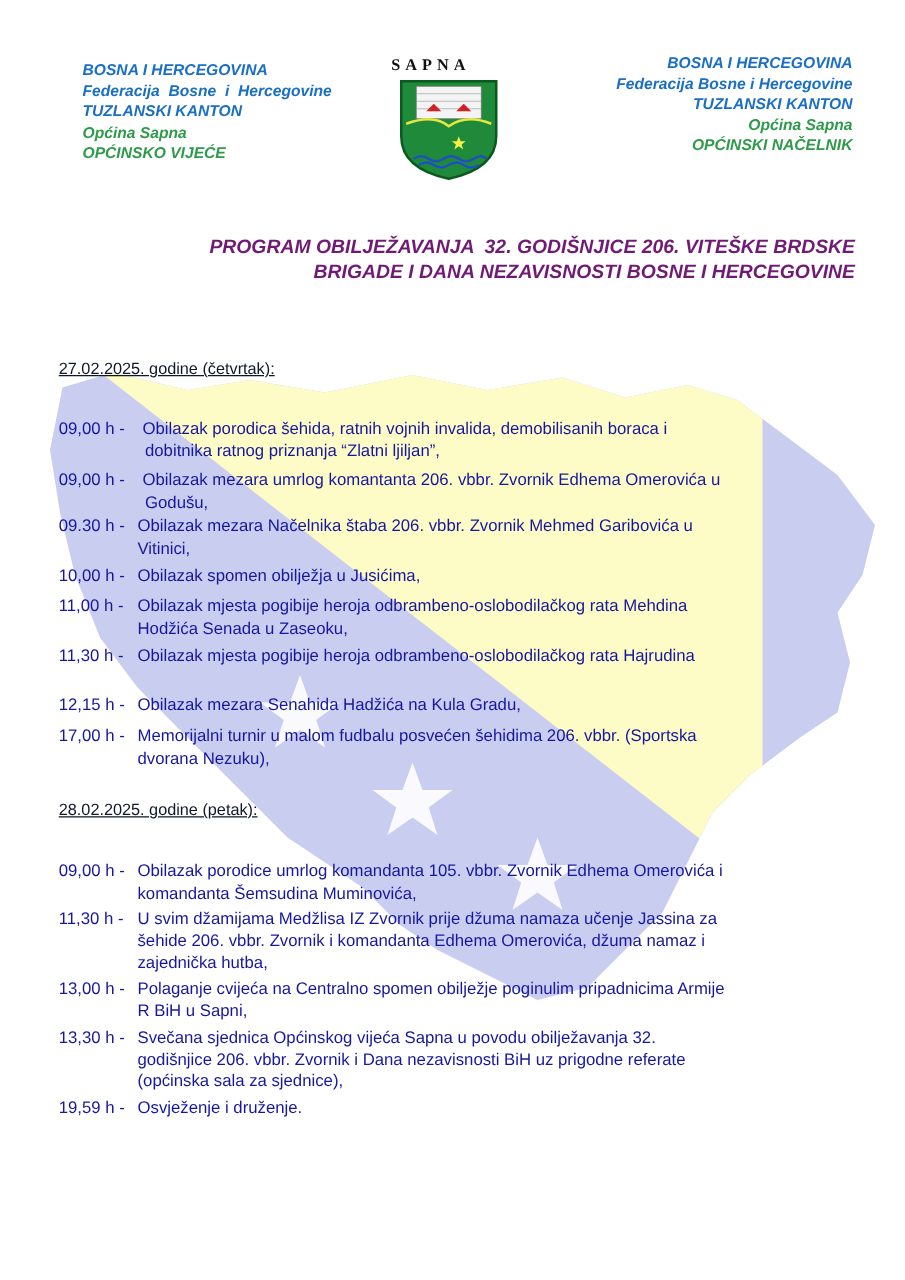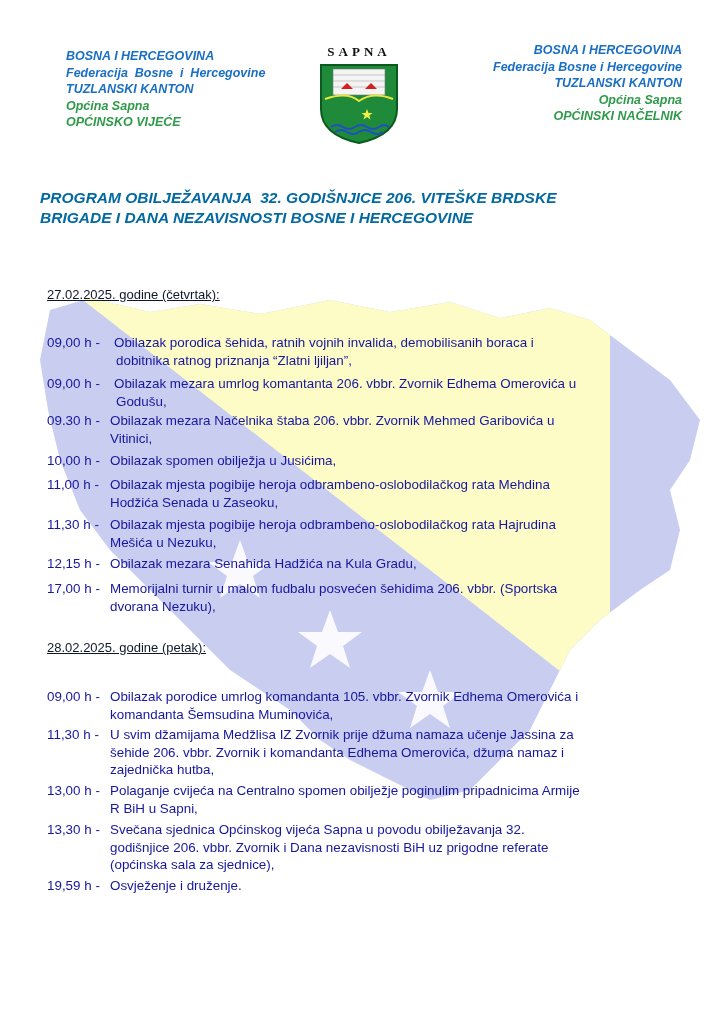--- a/index.html
+++ b/index.html
@@ -8,26 +8,26 @@
   .page { position: absolute; left: 0; top: 0; width: 724px; height: 1024px; background: #fff; }
 
   .hdr-left { position: absolute; left: 66px; top: 48px; font-style: italic; font-weight: bold;
               font-size: 12.5px; line-height: 16.5px; }
   .hdr-right { position: absolute; right: 42px; top: 42px; text-align: right; font-style: italic;
                font-weight: bold; font-size: 12.5px; line-height: 16.5px; }
   .blue-l { color: #1a6fc4; }
   .green-l { color: #2e9a4a; }
 
   .crest { position: absolute; left: 313px; top: 44px; width: 92px; height: 100px; }
-  .crest-title { position: absolute; left: 0; top: 0; width: 92px; text-align: center;
+  .crest-title { position: absolute; left: 0; top: 0; width: 92px; 
                  font-family: "Liberation Serif", serif; font-weight: bold; font-size: 13px;
                  letter-spacing: 4px; color: #111; }
 
-  .title { position: absolute; left: 40px; top: 188px; width: 644px; text-align: left;
-           color: #0369a1; font-style: italic; font-weight: bold; font-size: 15.5px; line-height: 20px; }
+  .title { position: absolute; left: 40px; top: 188px; width: 644px; text-align: right;
+           color: #701a75; font-style: italic; font-weight: bold; font-size: 15.5px; line-height: 20px; }
 
   .map { position: absolute; left: 30px; top: 290px; width: 690px; height: 520px; }
 
   .content { position: absolute; left: 47px; top: 0; width: 640px; color: #17179e; font-size: 13.4px; }
   .day { position: absolute; left: 0; font-size: 13px; text-decoration: underline; color: #0f172a; }
   .item { position: absolute; left: 0; width: 630px; line-height: 17.5px; }
   .item .time { position: absolute; left: 0; top: 0; white-space: pre; }
   .item .line1 { display: block; white-space: nowrap; }
   .item .cont { display: block; white-space: nowrap; }
 </style>
@@ -134,21 +134,20 @@
       <div style="padding-left:63px">
         <span class="line1">Obilazak mjesta pogibije heroja odbrambeno-oslobodilačkog rata Mehdina</span>
         <span class="cont">Hodžića Senada u Zaseoku,</span>
       </div>
     </div>
 
     <div class="item" style="top:516px">
       <span class="time">11,30 h - </span>
       <div style="padding-left:63px">
         <span class="line1">Obilazak mjesta pogibije heroja odbrambeno-oslobodilačkog rata Hajrudina</span>
-        <span class="cont">Mešića u Nezuku,</span>
       </div>
     </div>
 
     <div class="item" style="top:555px">
       <span class="time">12,15 h - </span>
       <div style="padding-left:63px">
         <span class="line1">Obilazak mezara Senahida Hadžića na Kula Gradu,</span>
       </div>
     </div>
 

